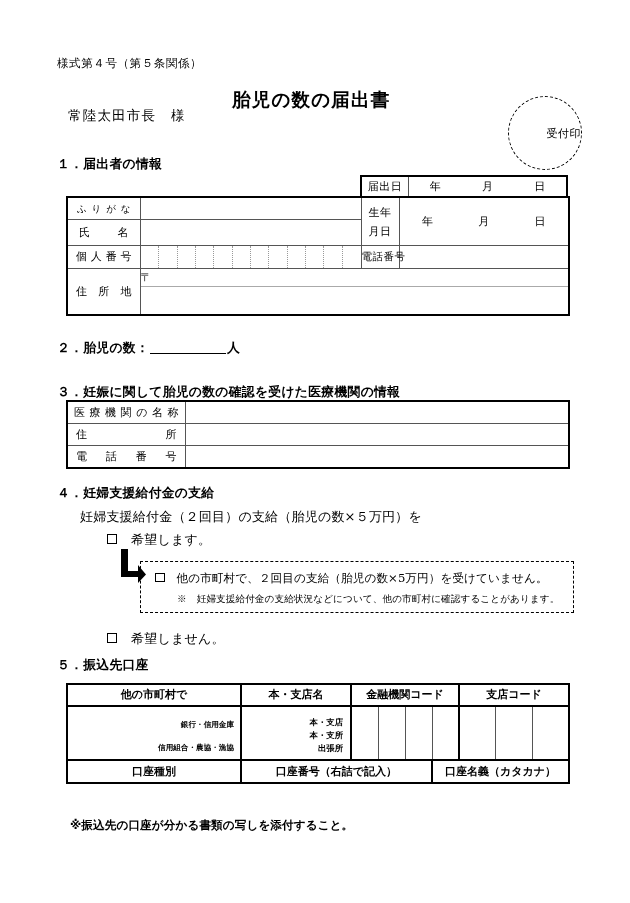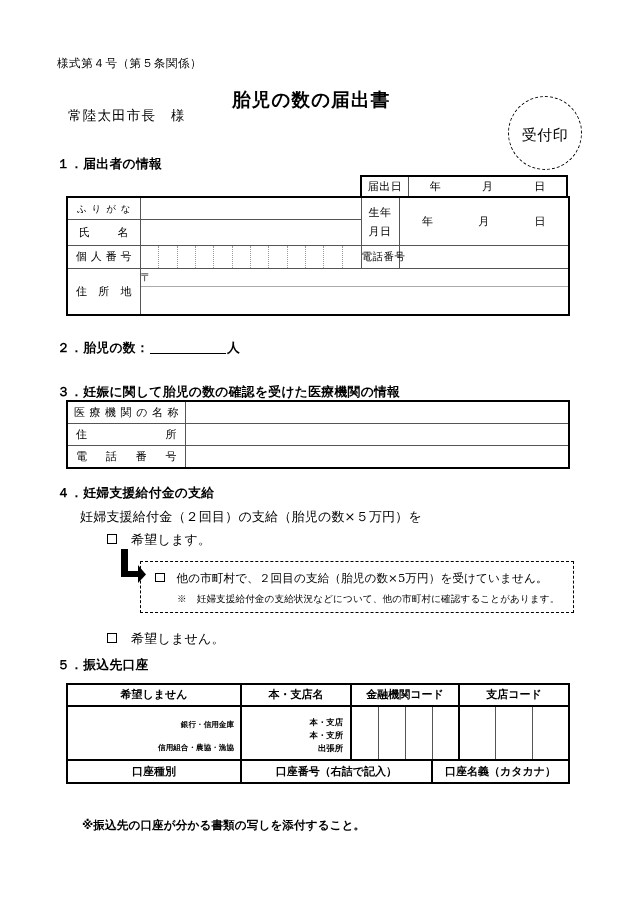--- a/index.html
+++ b/index.html
@@ -47,22 +47,22 @@
     left: 508px; top: 96px;
     width: 74px; height: 74px;
     border: 1.4px dashed #000;
     border-radius: 50%;
     box-sizing: border-box;
   }
   #receipt-seal span {
     position: absolute;
     left: 0; right: 0;
     top: 29px;
-    text-align: center;
-    font-size: 15px;
+    text-align: right;
+    font-size: 11px;
     letter-spacing: 0.5px;
   }
 
   
   .sec-head {
     font-family: "DejaVu Sans", "Liberation Sans", sans-serif;
     font-size: 12.8px;
     font-weight: bold;
     letter-spacing: 0.3px;
     white-space: nowrap;
@@ -176,21 +176,20 @@
 
   
   #sec5-head { left: 57px; top: 657px; }
   #sec5-note {
     left: 70px; top: 818px;
     font-family: "DejaVu Sans", "Liberation Sans", sans-serif;
     font-size: 11.6px;
     font-weight: bold;
     letter-spacing: 0.1px;
     white-space: nowrap;
-    margin-left: 12px;
   }
   .bank-sub {
     font-size: 7.6px;
     text-align: right;
     padding-right: 6px;
     line-height: 1.75;
     font-family: "DejaVu Sans", "Liberation Sans", sans-serif;
     font-weight: bold;
   }
   .branch-sub {
@@ -428,21 +427,21 @@
         <col style="width:27px">
         <col style="width:27px">
         <col style="width:27px">
       <col style="width:36px">
         <col style="width:37px">
         <col style="width:37px">
     </colgroup>
 
     <tbody>
         <tr>
-      <td class="hdr-c thickB" style="height:20px;">希望しません</td>
+      <td class="hdr-c thickB" style="height:20px;">他の市町村で</td>
       <td class="hdr-c thickB thickL">本・支店名</td>
       <td class="hdr-c thickB thickL" colspan="4">金融機関コード</td>
       <td class="hdr-c thickB thickL" colspan="3">支店コード</td>
     </tr>
 
     <tr>
       <td class="thickB" style="height:52px; vertical-align:bottom;">
         <div class="bank-sub">銀行・信用金庫</div>
         <div class="bank-sub" style="padding-bottom:5px;margin-top:9px;">信用組合・農協・漁協</div>
       </td>

